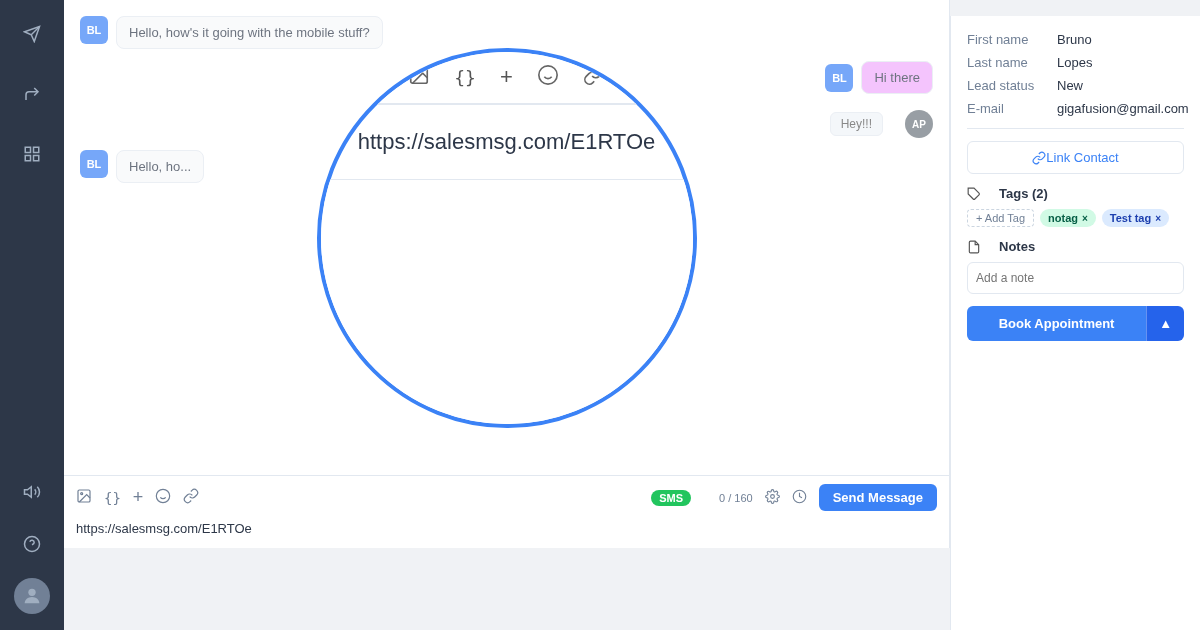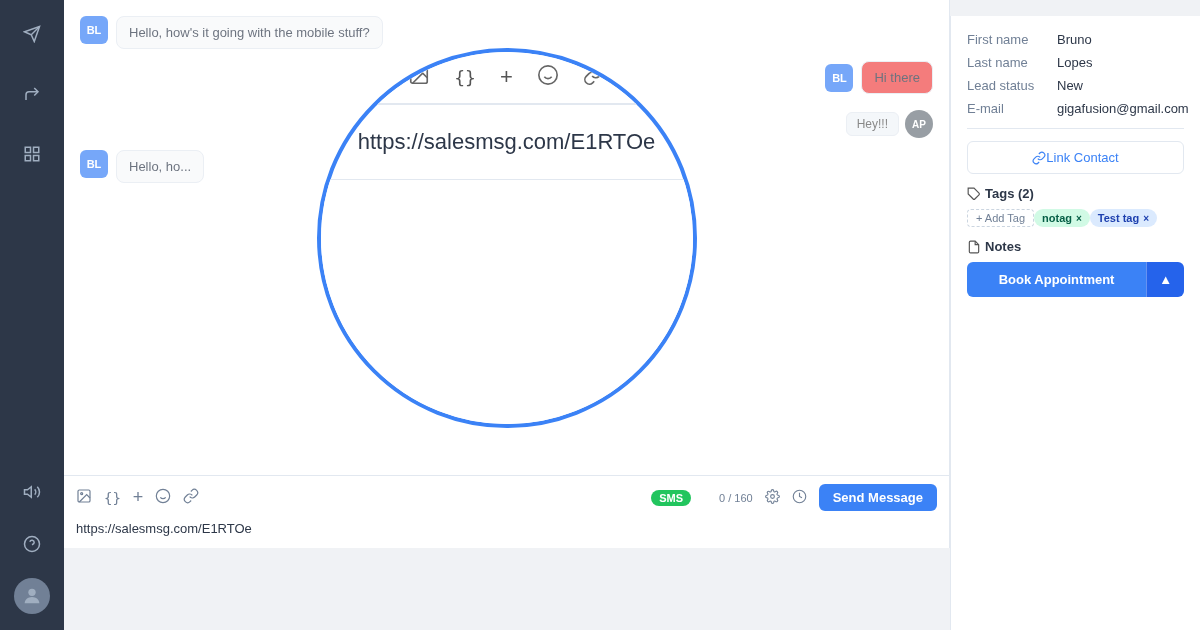--- a/index.html
+++ b/index.html
@@ -181,26 +181,27 @@
       align-items: center;
       justify-content: center;
       margin-bottom: 12px;
     }
     .section-header {
       font-size: 13px;
       font-weight: 600;
       color: #2d3748;
       display: flex;
       align-items: center;
-      gap: 4px;
+      gap: 18px;
       margin-bottom: 8px;
     }
     .tags-row {
       display: flex;
       flex-wrap: wrap;
+      gap: 6px;
       margin-bottom: 12px;
     }
     .add-tag-btn {
       border: 1px dashed #cbd5e0;
       background: #fff;
       color: #718096;
       font-size: 11px;
       padding: 2px 8px;
       border-radius: 4px;
       cursor: pointer;
@@ -359,24 +360,24 @@
 <div class="main">
   <div class="chat-area">
 
     <div class="message-row">
       <div class="message-avatar">BL</div>
       <div class="message-bubble">Hello, how's it going with the mobile stuff?</div>
     </div>
 
     <div style="display:flex; justify-content:flex-end; align-items:center; gap:8px;">
       <div class="message-avatar" style="background:#3b82f6;">BL</div>
-      <div class="message-bubble" style="background:#ef4444; font-size:13px;">Hi there</div>
-    </div>
-
-    <div style="display:flex; justify-content:flex-end; align-items:center; gap:6px; margin-top:4px;">
+      <div class="message-bubble" style="background:#f0abfc; font-size:13px;">Hi there</div>
+    </div>
+
+    <div style="display:flex; justify-content:flex-end; align-items:center; gap:22px; margin-top:4px;">
       <div style="background:#f0f4f8; border:1px solid #e2e8f0; border-radius:6px; padding:4px 10px; font-size:12px; color:#555;">Hey!!!</div>
       <div style="width:28px;height:28px;border-radius:50%;background:#6c757d;color:#fff;font-size:10px;font-weight:700;display:flex;align-items:center;justify-content:center;">AP</div>
     </div>
 
     <div class="message-row">
       <div class="message-avatar">BL</div>
       <div class="message-bubble">Hello, ho...</div>
     </div>
 
     <div class="magnify-overlay">
@@ -507,18 +508,19 @@
   </div>
 
   <div class="section-header">
     <svg width="14" height="14" viewBox="0 0 24 24" fill="none" stroke="#555" stroke-width="2">
         <path d="M14 2H6a2 2 0 0 0-2 2v16a2 2 0 0 0 2 2h12a2 2 0 0 0 2-2V8z"></path>
         <polyline points="14 2 14 8 20 8"></polyline>
       </svg>
     <span>Notes</span>
   </div>
 
+  <input class="notes-input" type="text" placeholder="Add a note" style="">
 
   <div class="book-appointment-row">
     <button class="book-btn">Book Appointment</button>
     <button class="book-arrow">▲</button>
   </div>
 </div>
 
 </body></html>

